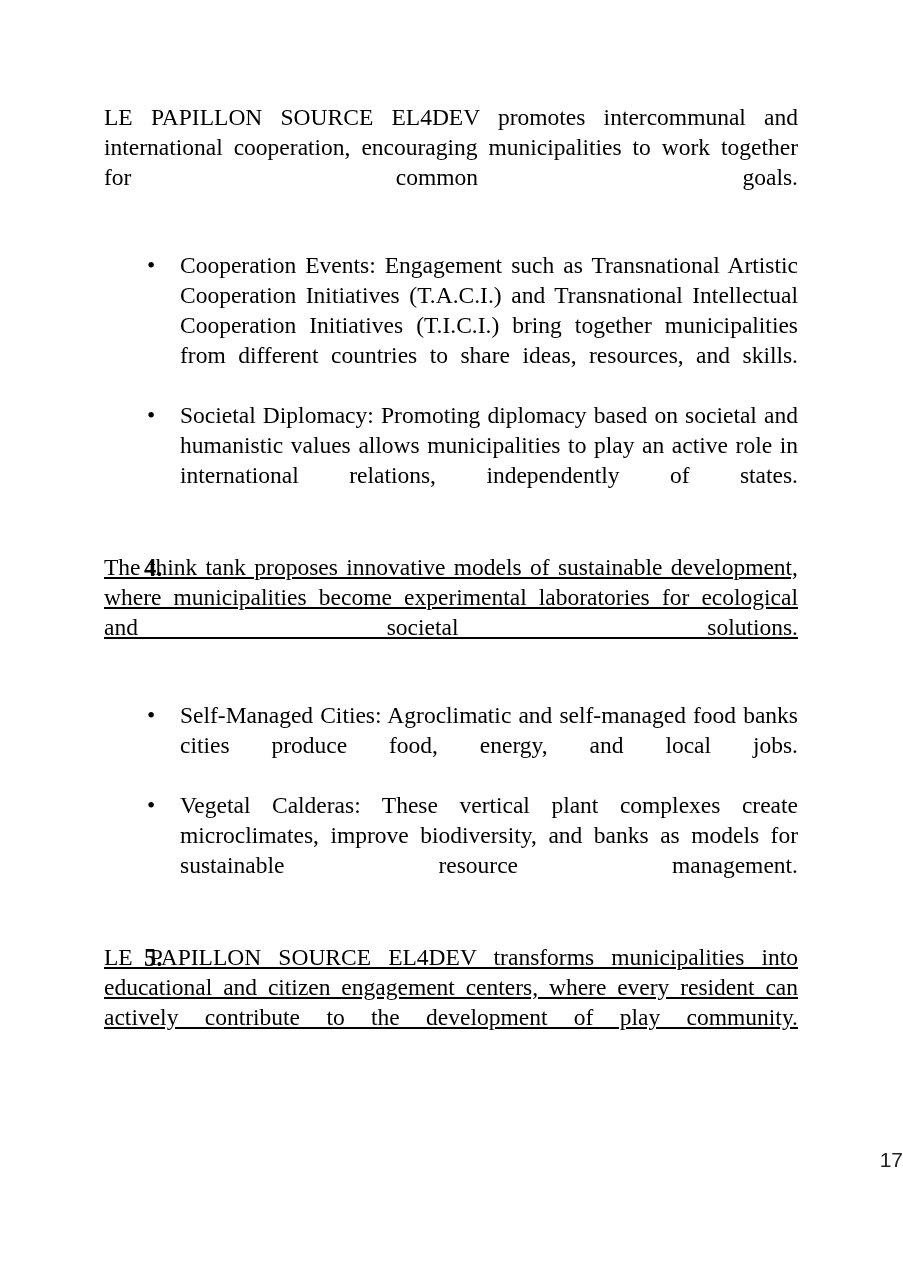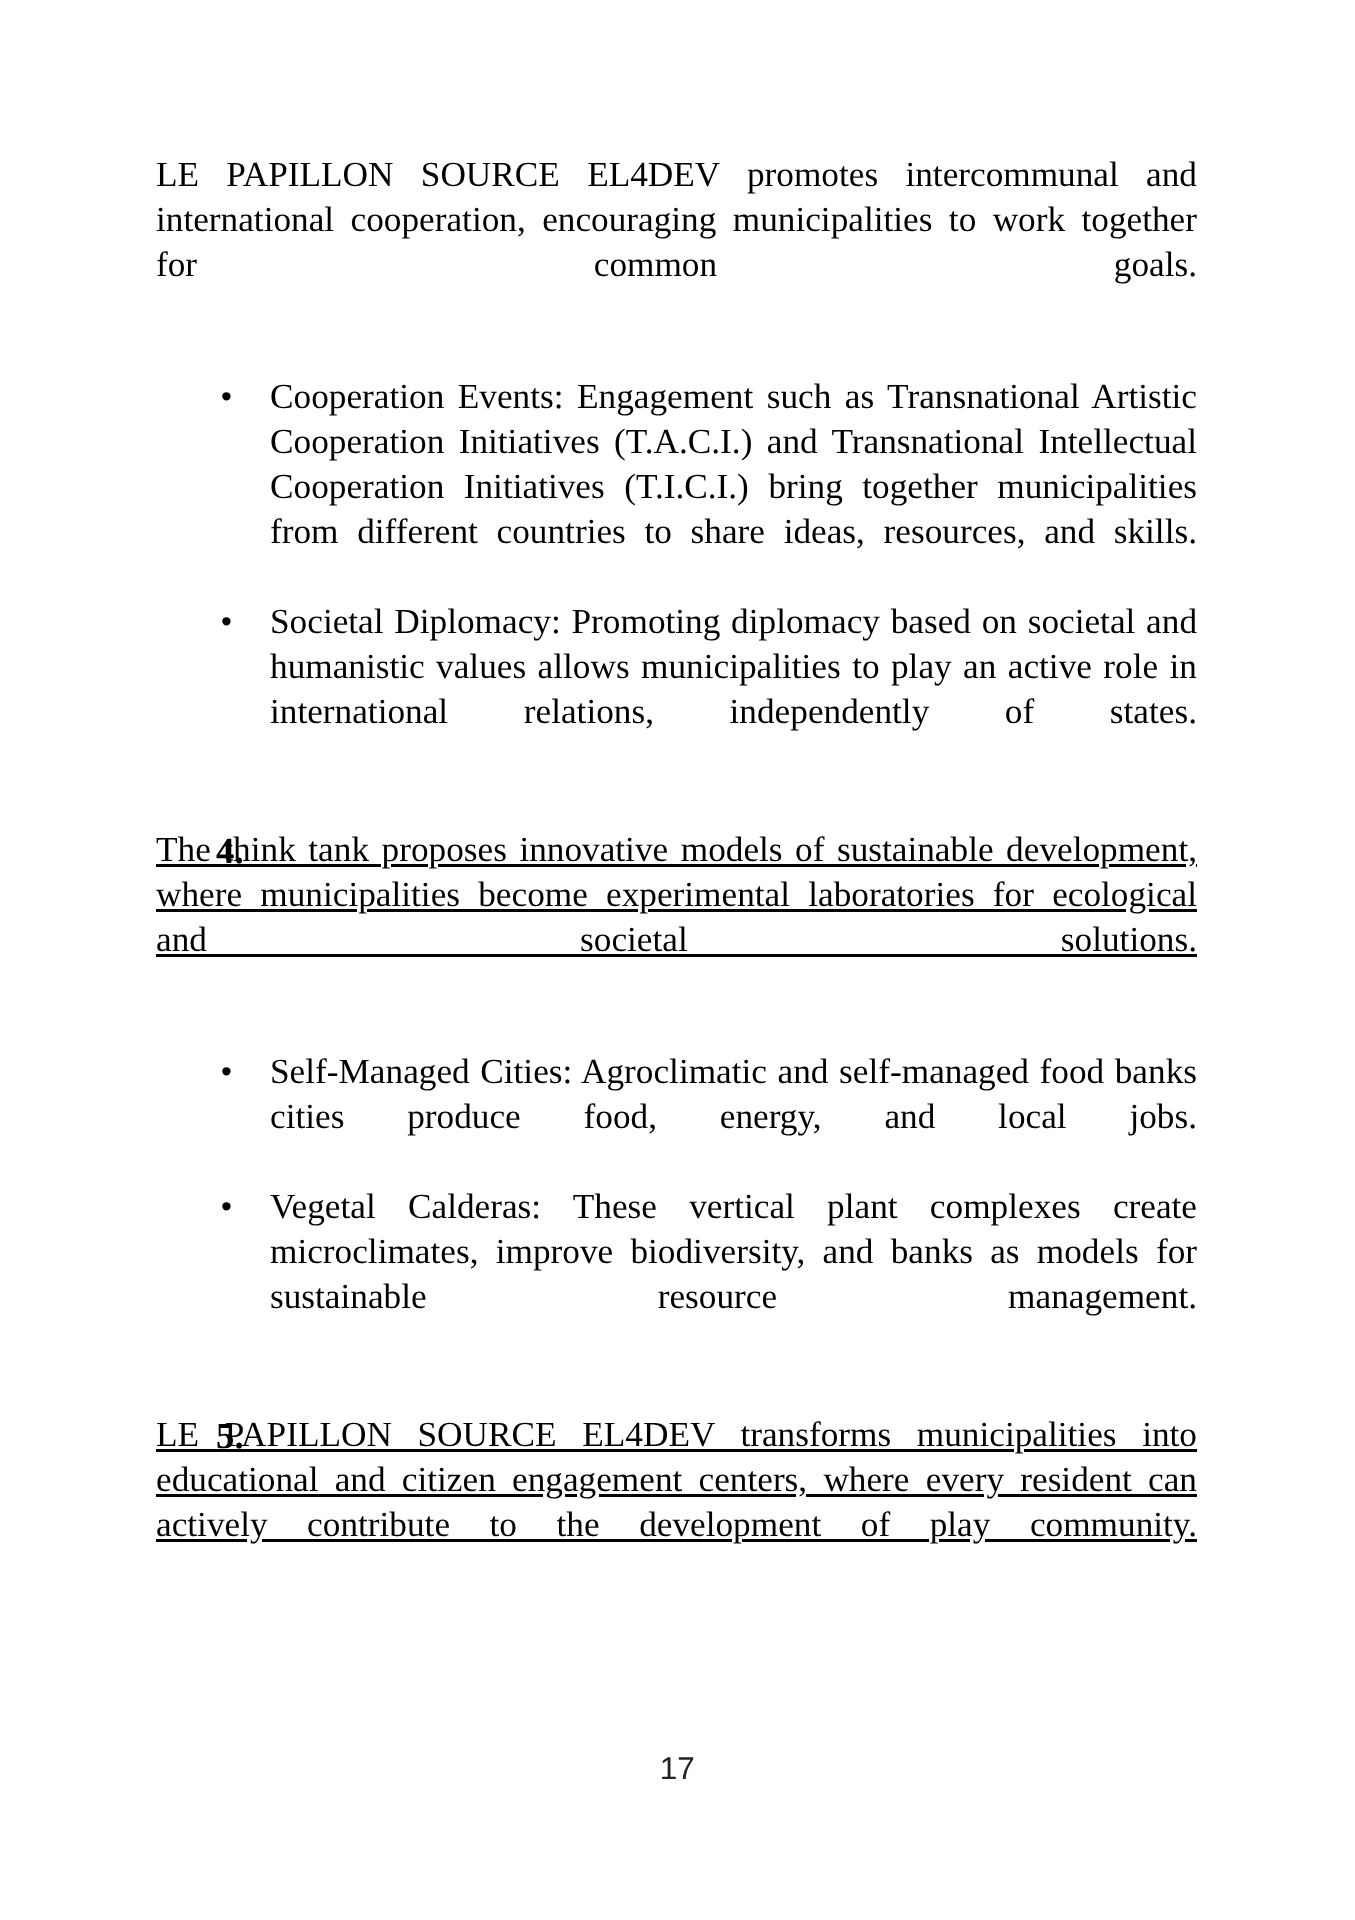--- a/index.html
+++ b/index.html
@@ -84,25 +84,24 @@
   h2.section .htext {
     display: inline-block;
     padding-left: 36px;
   }
   b, strong { font-weight: normal; }
   .pagenum {
     position: absolute;
     left: 0;
     right: 0;
     top: 1148px;
-    text-align: center;
+    text-align: right;
     font-family: "Liberation Sans", "DejaVu Sans", sans-serif;
     font-size: 21px;
     color: #222222;
-    margin-top: 20px;
   }
 </style>
 </head>
 <body>
 
 <div class="page">
 
   <div class="content">
 
     <p class="body">LE PAPILLON SOURCE EL4DEV promotes intercommunal and international cooperation, encouraging municipalities to work together for common goals.</p>

